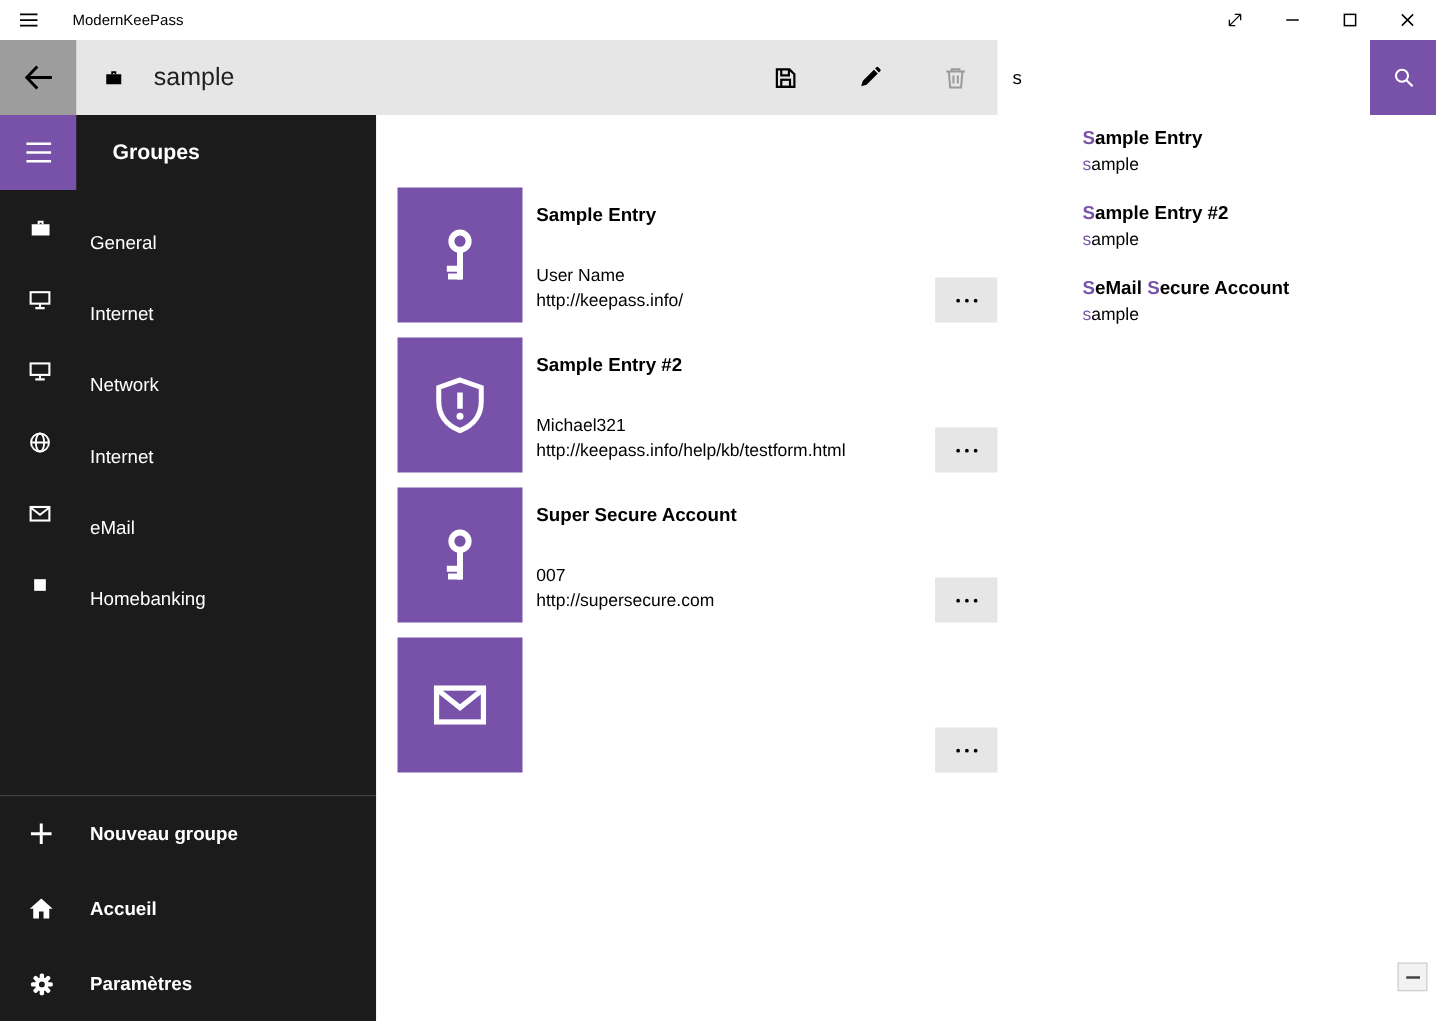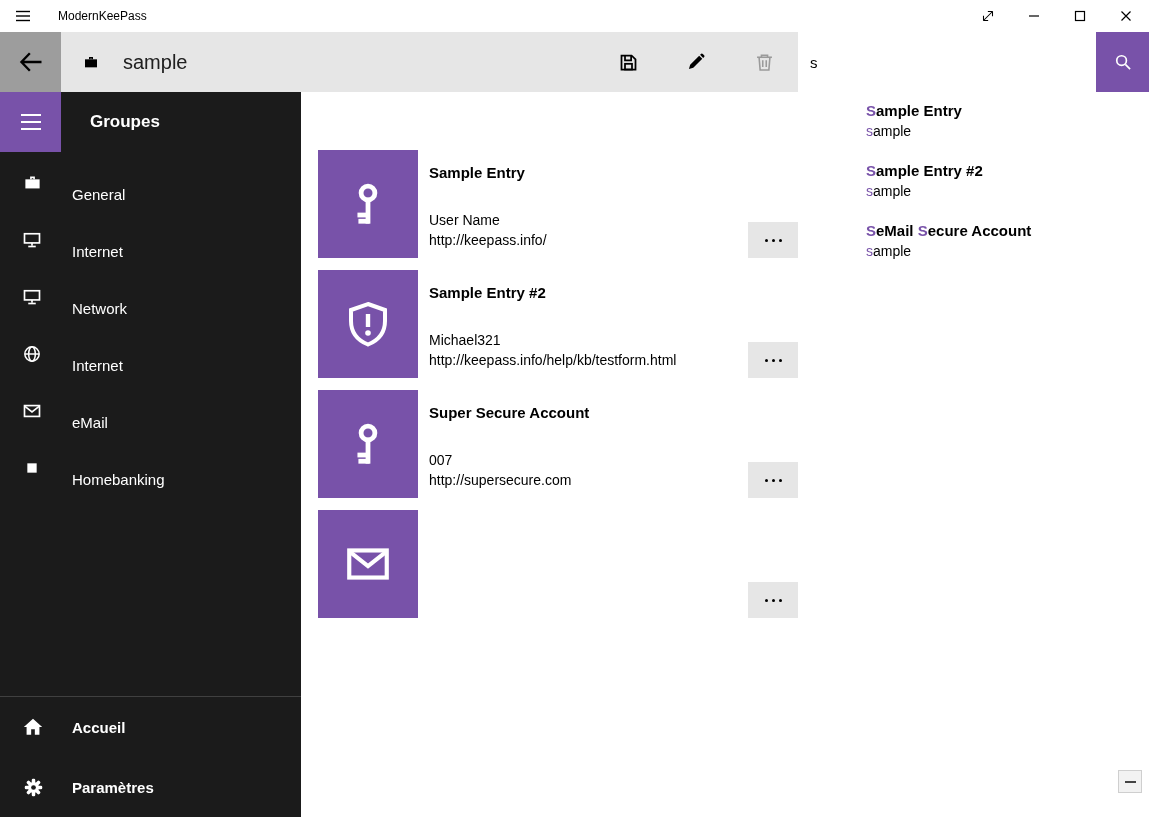--- a/index.html
+++ b/index.html
@@ -288,20 +288,28 @@
       </div>
     </div>
 
     <div class="sidebar-spacer"></div>
     <div class="sidebar-divider"></div>
 
     <div class="sidebar-footer">
       <div class="footer-item">
         <span class="nav-icon">
           <svg width="22" height="22" viewBox="0 0 24 24">
+              <path d="M12 3 V21 M3 12 H21" stroke="#fff" stroke-width="2.6"></path>
+            </svg>
+        </span>
+        <span class="footer-label">Nouveau groupe</span>
+      </div>
+      <div class="footer-item">
+        <span class="nav-icon">
+          <svg width="22" height="22" viewBox="0 0 24 24">
               <path fill="#fff" d="M12 3 L22 12 H19 V20.5 H14 V14.5 H10 V20.5 H5 V12 H2 Z"></path>
             </svg>
         </span>
         <span class="footer-label">Accueil</span>
       </div>
       <div class="footer-item">
         <span class="nav-icon">
           <svg width="21" height="21" viewBox="0 0 24 24">
               <g fill="#fff">
                 <rect x="10" y="2" width="4" height="20" rx="1.5"></rect>

